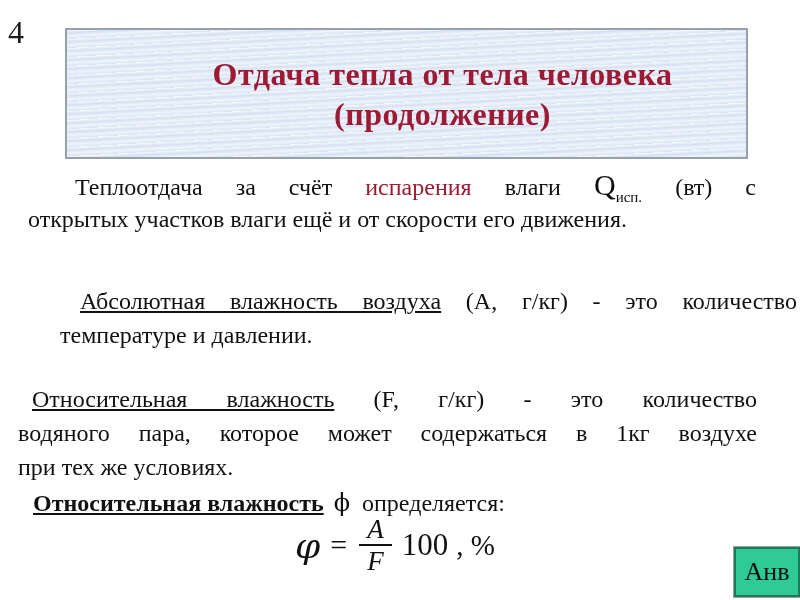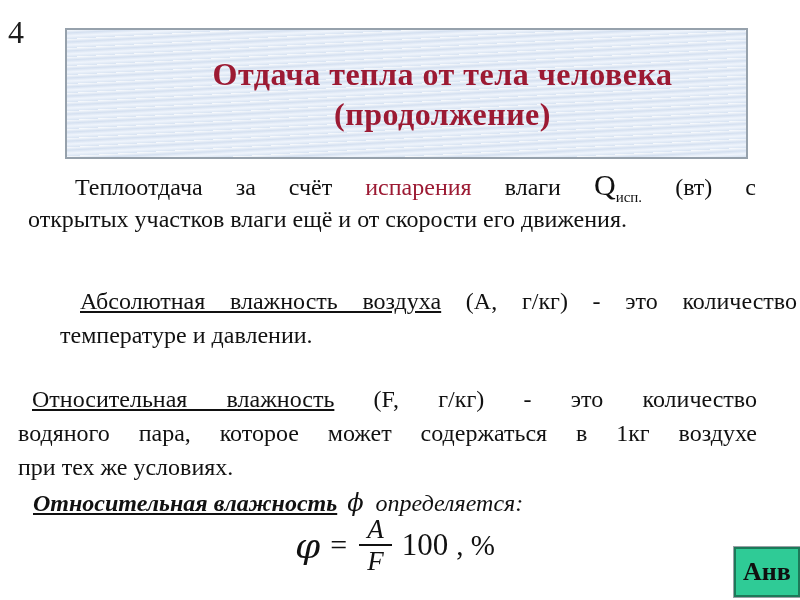--- a/index.html
+++ b/index.html
@@ -44,21 +44,21 @@
     line-height:34px;height:34px;white-space:nowrap;
     text-align:left;
   }
   .para .line.stretch{
     white-space:normal;
     text-align:justify;text-align-last:justify;
   }
   #p1{left:28px;top:168px;width:728px;}
   #p2{left:20px;top:284px;width:737px;margin-left:40px;}
   #p3{left:18px;top:382px;width:739px;}
-  #p4{left:33px;top:486px;width:723px;font-style:italic;}
+  #p4{left:33px;top:486px;width:723px;}
 
   .s-accent{font-weight:normal;color:var(--accent);}
   .s-under{text-decoration:underline;text-underline-offset:2px;}
   .s-boldunder{font-weight:bold;text-decoration:underline;text-decoration-thickness:2px;text-underline-offset:2px;}
   .s-sub{font-size:15px;vertical-align:-7px;}
   .s-big{font-size:30px;}
   .s-phi{font-family:"DejaVu Serif",serif;padding:0 6px 0 4px;}
 
   .formula{
     position:absolute;left:0;top:514px;width:790px;
@@ -73,21 +73,21 @@
   .frac .num{border-bottom:2px solid #111;}
   .formula .factor{font-size:31px;margin-left:10px;}
   .formula .units{font-size:29px;margin-left:8px;}
 
   .nav-button{
     position:absolute;right:0;top:547px;width:66px;height:50px;
     background:var(--button-bg);
     border:2px solid var(--button-border);
     outline:1px solid #9aa0a6;
     display:flex;align-items:center;justify-content:center;
-    font-size:26px;font-weight:bold;color:#101010;
+    font-size:26px;font-weight:normal;color:#101010;
     cursor:pointer;
     text-align:center;
   }
 </style>
 </head>
 <body>
 
 <div class="slide">
 
   <div class="slide-number">4</div>

